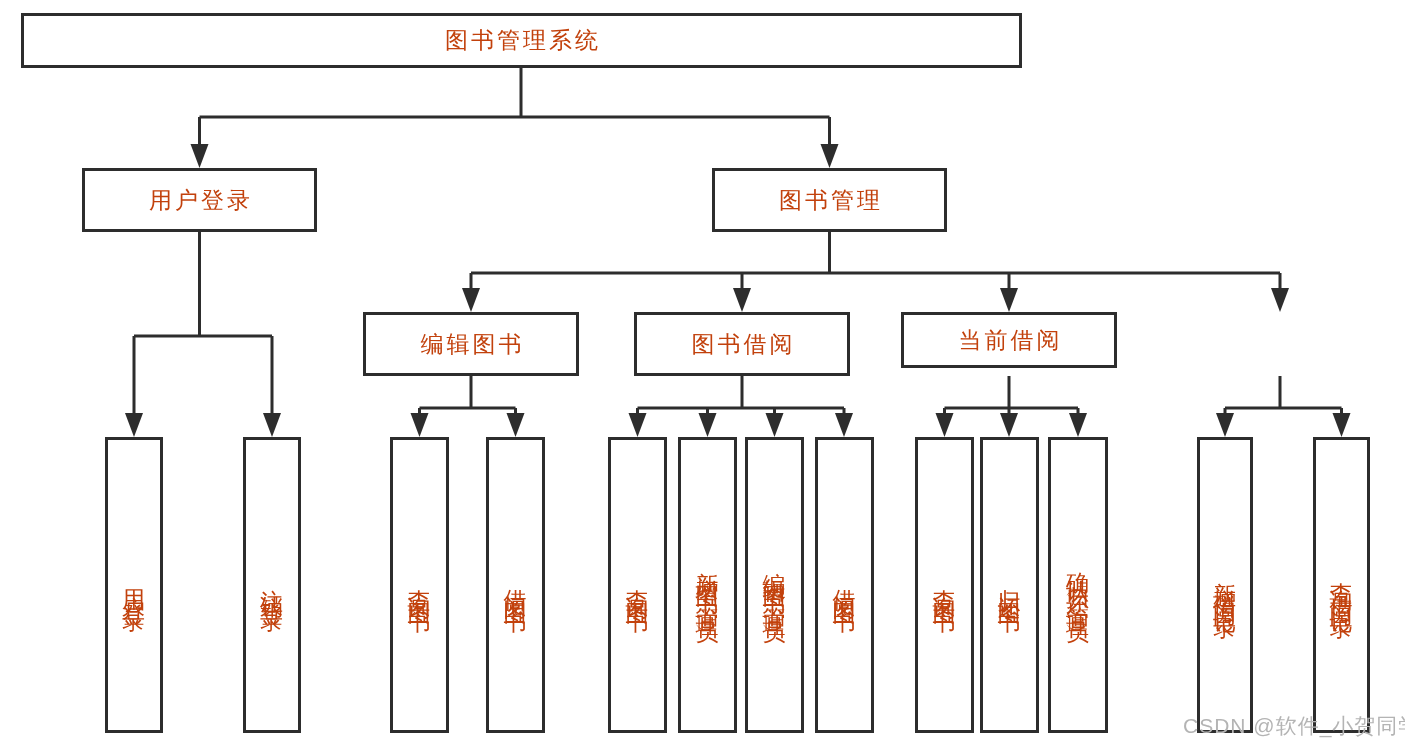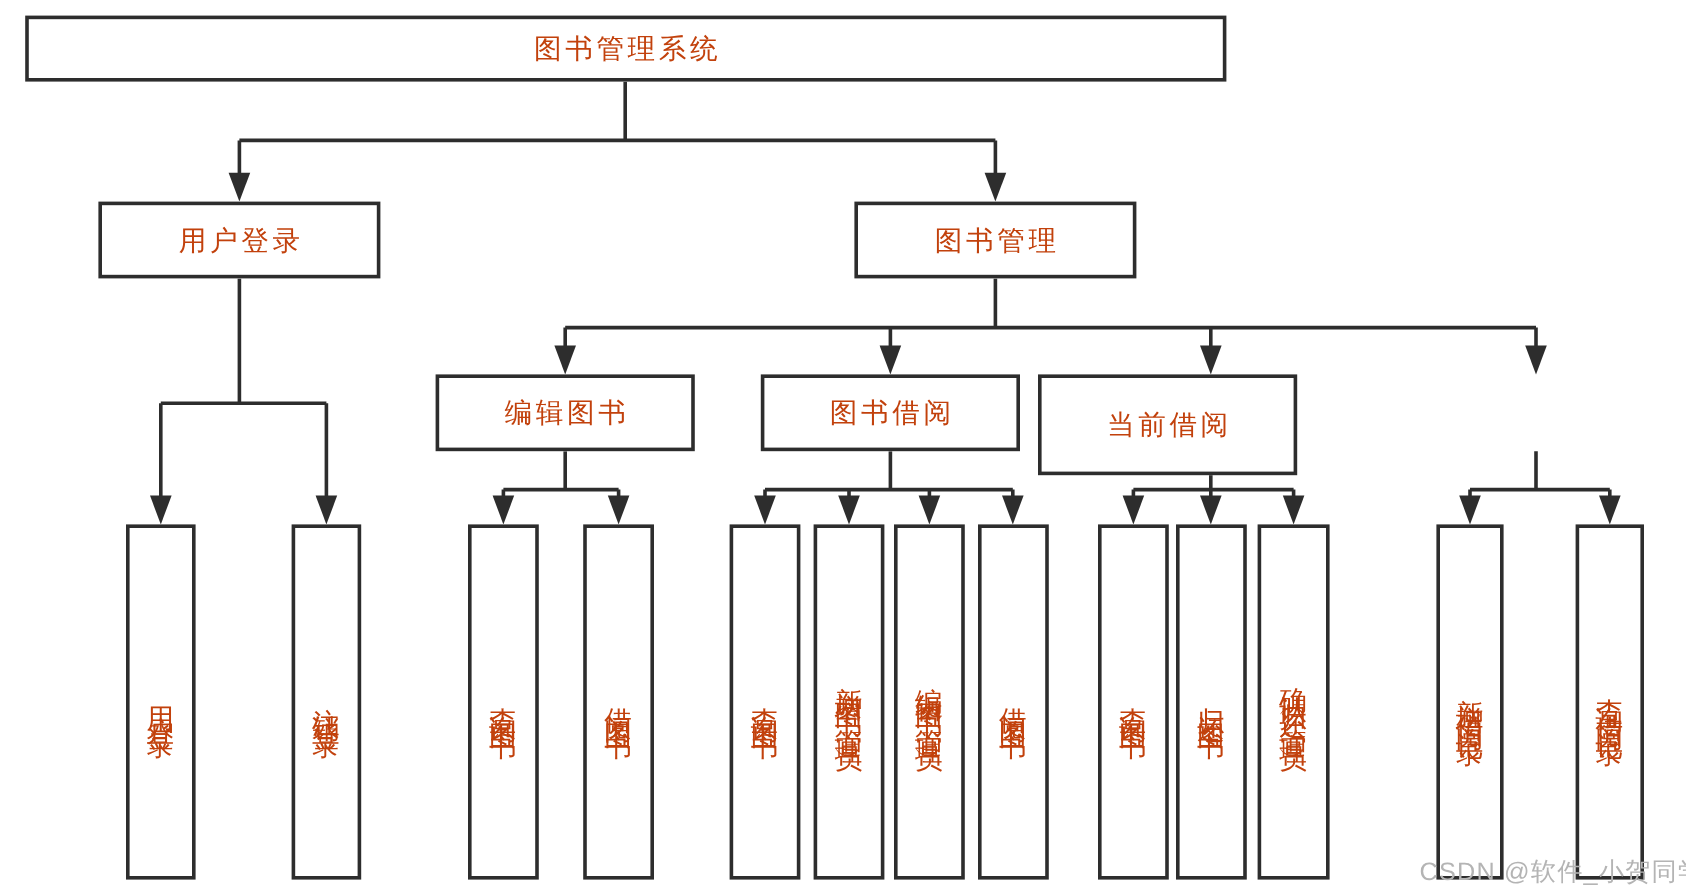--- a/index.html
+++ b/index.html
@@ -90,21 +90,21 @@
   <div class="node hbox" style="left:712px;top:168px;width:235px;height:64px">
     <span>图书管理</span>
   </div>
 
   <div class="node hbox" style="left:363px;top:312px;width:216px;height:64px">
     <span>编辑图书</span>
   </div>
   <div class="node hbox" style="left:634px;top:312px;width:216px;height:64px">
     <span>图书借阅</span>
   </div>
-  <div class="node hbox" style="left:865px;top:312px;width:216px;height:84px">
+  <div class="node hbox" style="left:901px;top:312px;width:216px;height:56px">
     <span>当前借阅</span>
   </div>
 
   <div class="node vbox" style="left:105px;top:437px;width:58px;height:296px">
     <span>用户登录</span>
   </div>
   <div class="node vbox" style="left:243px;top:437px;width:58px;height:296px">
     <span>注销登录</span>
   </div>
 

